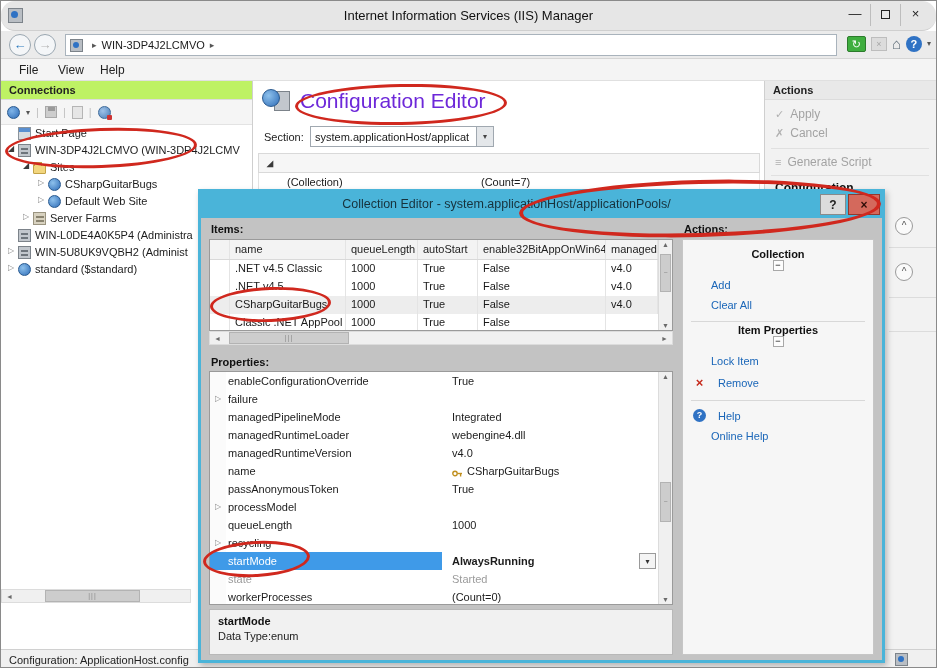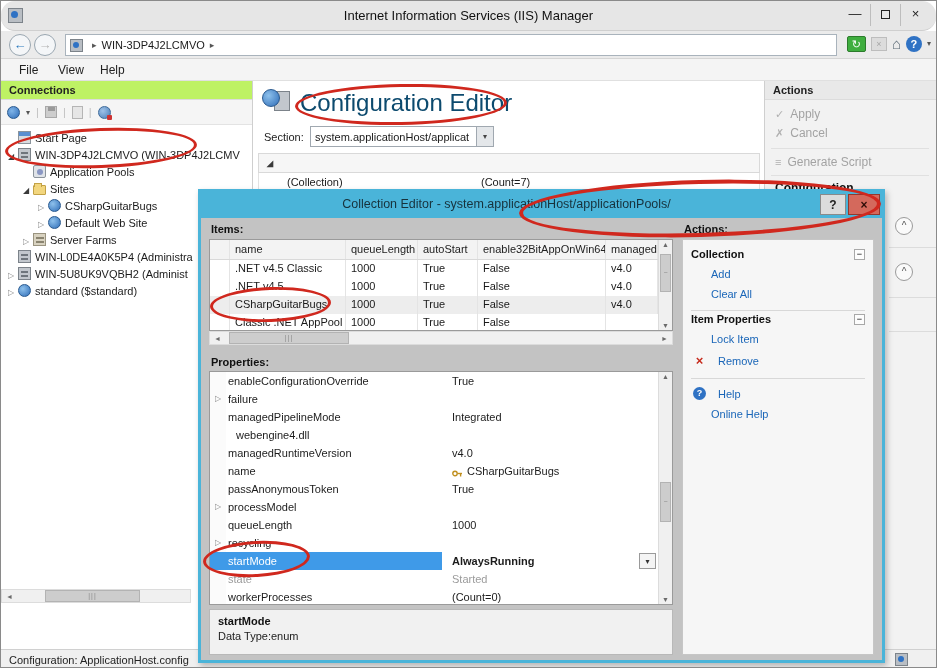--- a/index.html
+++ b/index.html
@@ -40,21 +40,21 @@
   .panel-header { height:19px; background:#bef264; border-bottom:1px solid #dcdcdc; font-weight:bold; padding:3px 0 0 8px; color:#222; }
   .conn-toolbar { height:25px; background:#f5f5f5; border-bottom:1px solid #e3e3e3; display:flex; align-items:center; padding-left:6px; gap:6px; }
   .tb-sep { color:#c0c0c0; }
   .tb-globe { width:13px; height:13px; border-radius:50%; background:radial-gradient(circle at 35% 35%, #7fb4e8, #2f6db8); border:1px solid #28598f; }
   .tb-disk { width:12px; height:12px; background:#cdcdcd; border:1px solid #a8a8a8; position:relative; }
   .tb-disk::after { content:""; position:absolute; left:2px; top:0; width:7px; height:4px; background:#9a9a9a; }
   .tb-page { width:11px; height:13px; background:#e6e6e6; border:1px solid #b5b5b5; }
   .tb-globe2 { width:13px; height:13px; border-radius:50%; background:radial-gradient(circle at 35% 35%, #9fc2e8, #4a7fb8); border:1px solid #3d6a9a; position:relative; }
   .tb-globe2::after { content:""; position:absolute; right:-2px; bottom:-2px; width:5px; height:5px; background:#c33; border-radius:1px; }
   .tree { position:absolute; left:0; top:46px; right:1px; bottom:62px; overflow:hidden; }
-  .tree-row { height:17px; display:flex; align-items:flex-end; white-space:nowrap; overflow:hidden; }
+  .tree-row { height:17px; display:flex; align-items:flex-start; white-space:nowrap; overflow:hidden; }
   .expander { width:12px; display:inline-block; text-align:center; color:#8a8a8a; font-size:8px; flex:0 0 12px; }
   .expander.exp { color:#3a3a3a; }
   .ticon { display:inline-block; width:13px; height:13px; margin:0 4px 0 1px; flex:0 0 13px; position:relative; }
   .tlabel { font-size:11px; color:#1c1c1c; }
   .icon-start-page { background:#d8dce0; border:1px solid #8b949c; }
   .icon-start-page::after { content:""; position:absolute; left:0; top:0; right:0; height:4px; background:#5a8fd0; }
   .icon-server { background:#c2c7cd; border:1px solid #7c838a; }
   .icon-server::after { content:""; position:absolute; left:2px; top:3px; width:7px; height:2px; background:#6e757c; box-shadow:0 4px 0 #6e757c; }
   .icon-app-pools { background:#dfe3e8; border:1px solid #8b949c; border-radius:2px; }
   .icon-app-pools::after { content:""; position:absolute; left:3px; top:3px; width:6px; height:6px; border-radius:50%; background:#8a97c4; }
@@ -67,21 +67,21 @@
   .hs-arrow { width:15px; text-align:center; color:#6a6a6a; font-size:7px; background:#f0f0f0; }
   .hs-thumb { height:12px; background:#cdcdcd; border:1px solid #b3b3b3; text-align:center; color:#8a8a8a; font-size:7px; line-height:10px; letter-spacing:1px; }
   .conn-hscroll { left:0; bottom:46px; width:190px; }
   .conn-hscroll .hs-thumb { width:95px; margin-left:28px; }
 
   
   .middle { position:absolute; left:253px; top:80px; width:510px; height:568px; background:#fff; }
   .feat-icon { position:absolute; left:8px; top:8px; width:28px; height:26px; }
   .feat-icon .box { position:absolute; right:0; top:2px; width:16px; height:20px; background:#c2c7cd; border:1px solid #7c838a; }
   .feat-icon .orb { position:absolute; left:0; top:0; width:18px; height:18px; border-radius:50%; background:radial-gradient(circle at 35% 35%, #8ec1ec, #2f6db8); border:1px solid #28598f; }
-  .feat-title { position:absolute; left:46px; top:8px; font-size:24px; color:#0c4a6e; }
+  .feat-title { position:absolute; left:46px; top:8px; font-size:21px; color:#6d28d9; }
   .section-label { position:absolute; left:10px; top:50px; font-size:11px; color:#222; }
   .section-select { position:absolute; left:56px; top:45px; width:184px; height:21px; border:1px solid #a0a8b0; background:#fff; display:flex; align-items:center; }
   .section-select .val { flex:1; padding-left:4px; font-size:11px; white-space:nowrap; overflow:hidden; }
   .section-select .dd { width:17px; height:100%; background:#e4e7ea; border-left:1px solid #a0a8b0; text-align:center; font-size:8px; line-height:19px; color:#444; }
   .grid-head { position:absolute; left:4px; top:72px; width:502px; height:20px; background:#f6f6f6; border:1px solid #d9d9d9; font-weight:bold; padding:3px 0 0 24px; color:#222; }
   .grid-head .gexp { position:absolute; left:8px; top:5px; font-size:8px; color:#3a3a3a; }
   .grid-row2 { position:absolute; left:4px; top:92px; width:502px; height:19px; border:1px solid #e2e2e2; border-top:none; }
   .grid-row2 .c1 { position:absolute; left:28px; top:3px; }
   .grid-row2 .c2 { position:absolute; left:222px; top:3px; }
 
@@ -133,21 +133,21 @@
   .pg-row.sel .pg-val { font-weight:bold; }
   .pg-row.ro .pg-name, .pg-row.ro .pg-val { color:#9b9b9b; }
   .pg-combo { position:absolute; right:16px; top:1px; width:17px; height:16px; border:1px solid #9a9a9a; background:#f4f4f4; text-align:center; font-size:8px; line-height:15px; color:#333; }
   .key-ic { display:inline-block; margin-top:3px; }
 
   .dlg-desc { position:absolute; left:8px; top:391px; width:464px; height:46px; background:#f1f1f1; border:1px solid #b8b8b8; padding:5px 8px; }
   .dlg-desc .d1 { font-weight:bold; color:#111; }
   .dlg-desc .d2 { margin-top:3px; color:#222; }
 
   .dlg-actions { position:absolute; left:481px; top:21px; width:192px; height:416px; background:#f6f6f6; border:1px solid #c6c6c6; padding:6px 8px; }
-  .ag-title { font-weight:bold; color:#111; display:flex; justify-content:space-between; align-items:center; margin-top:2px; }
+  .ag-title { font-weight:bold; color:#111; display:flex; justify-content:space-between; align-items:center; margin-top:2px;flex-direction:column; }
   .collapse-box { width:11px; height:11px; border:1px solid #a8a8a8; background:#fdfdfd; text-align:center; line-height:9px; font-size:9px; color:#555; }
   .ag-link { color:#1a66b8; margin:8px 0 0 20px; }
   .ag-link-row { display:flex; align-items:center; gap:5px; margin:8px 0 0 2px; }
   .ag-link-row .lbl { color:#1a66b8;padding-left:7px; }
   .red-x { color:#c62a1c; font-weight:bold; font-size:13px; width:13px; text-align:center; }
   .ag-hr { border-top:1px solid #d8d8d8; margin:10px 0 2px 0; }
   .help-ic { width:13px; height:13px; border-radius:50%; background:#2f72c4; color:#fff; font-weight:bold; font-size:9px; text-align:center; line-height:13px; }
 
   
   .ellipse { position:absolute; border:3px solid #d0281e; border-radius:50%; z-index:20; }
@@ -211,25 +211,20 @@
     <div class="tree">
         <div class="tree-row" style="padding-left: 4px;">
           <span class="expander"></span>
           <span class="ticon icon-start-page"></span>
           <span class="tlabel">Start Page</span>
         </div>
         <div class="tree-row" style="padding-left: 4px;">
           <span class="expander exp">◢</span>
           <span class="ticon icon-server"></span>
           <span class="tlabel">WIN-3DP4J2LCMVO (WIN-3DP4J2LCMV</span>
-        </div>
-        <div class="tree-row" style="padding-left: 19px;">
-          <span class="expander"></span>
-          <span class="ticon icon-app-pools"></span>
-          <span class="tlabel">Application Pools</span>
         </div>
         <div class="tree-row" style="padding-left: 19px;">
           <span class="expander exp">◢</span>
           <span class="ticon icon-folder"></span>
           <span class="tlabel">Sites</span>
         </div>
         <div class="tree-row" style="padding-left: 34px;">
           <span class="expander">▷</span>
           <span class="ticon icon-globe"></span>
           <span class="tlabel">CSharpGuitarBugs</span>
@@ -401,20 +396,21 @@
             </div>
             <div class="pg-row">
               <div class="pg-gutter"></div>
               <div class="pg-name">managedPipelineMode</div>
               <div class="pg-val">
                 <span>Integrated</span>
               </div>
             </div>
             <div class="pg-row">
               <div class="pg-gutter"></div>
+              <div class="pg-name">managedRuntimeLoader</div>
               <div class="pg-val">
                 <span>webengine4.dll</span>
               </div>
             </div>
             <div class="pg-row">
               <div class="pg-gutter"></div>
               <div class="pg-name">managedRuntimeVersion</div>
               <div class="pg-val">
                 <span>v4.0</span>
               </div>

